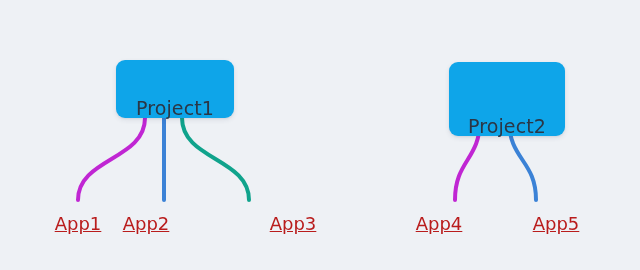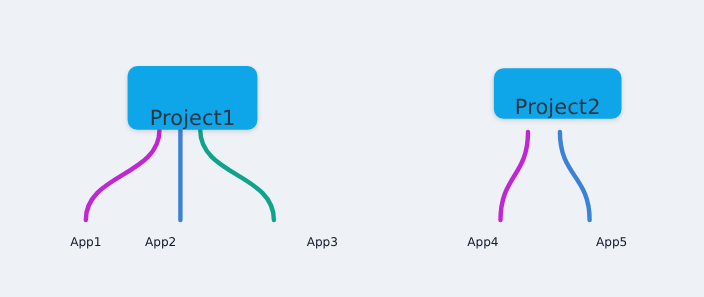--- a/index.html
+++ b/index.html
@@ -44,47 +44,48 @@
   }
   .node-card-label {
     color: #2b3645;
     font-size: 19px;
     line-height: 1;
     letter-spacing: 0.1px;
     white-space: nowrap;
   }
   .leaf-label {
     position: absolute;
-    color: #0f172a;
-    font-size: 11px;
+    color: #b91c1c;
+    font-size: 18px;
     line-height: 1;
     white-space: nowrap;
     text-align: center;
     transform: translateX(-50%);
     z-index: 2;
+    text-decoration: underline;
   }
 </style>
 </head>
 <body>
 
 <div id="canvas">
 
   <svg id="edge-layer" viewBox="0 0 640 270" width="640" height="270" xmlns="http://www.w3.org/2000/svg">
       <path d="M 145 118 C 145 160, 78 158, 78 200" fill="none" stroke="#c026d3" stroke-width="4" stroke-linecap="round"></path>
       <path d="M 164 118 C 164 160, 164 158, 164 200" fill="none" stroke="#3b82d6" stroke-width="4" stroke-linecap="round"></path>
       <path d="M 182 118 C 182 160, 249 158, 249 200" fill="none" stroke="#10a38c" stroke-width="4" stroke-linecap="round"></path>
       <path d="M 480 120 C 480 160, 455 160, 455 200" fill="none" stroke="#c026d3" stroke-width="4" stroke-linecap="round"></path>
       <path d="M 509 120 C 509 160, 536 160, 536 200" fill="none" stroke="#3b82d6" stroke-width="4" stroke-linecap="round"></path>
     </svg>
 
   <div id="node-layer">
       <div class="node-card" style="left: 104px; top: 60px; width: 118px; height: 58px;">
         <span class="node-card-label">Project1</span>
       </div>
-      <div class="node-card" style="left: 437px; top: 62px; width: 116px; height: 46px;">
+      <div class="node-card" style="left: 437px; top: 62px; width: 116px; height: 74px;">
         <span class="node-card-label">Project2</span>
       </div>
     </div>
   <div id="leaf-layer">
       <div class="leaf-label" style="left: 78px; top: 215px;">App1</div>
       <div class="leaf-label" style="left: 146px; top: 215px; text-align: right;">App2</div>
       <div class="leaf-label" style="left: 249px; top: 215px; margin-left: 44px;">App3</div>
       <div class="leaf-label" style="left: 439px; top: 215px;">App4</div>
       <div class="leaf-label" style="left: 536px; top: 215px; margin-left: 20px;">App5</div>
     </div>

